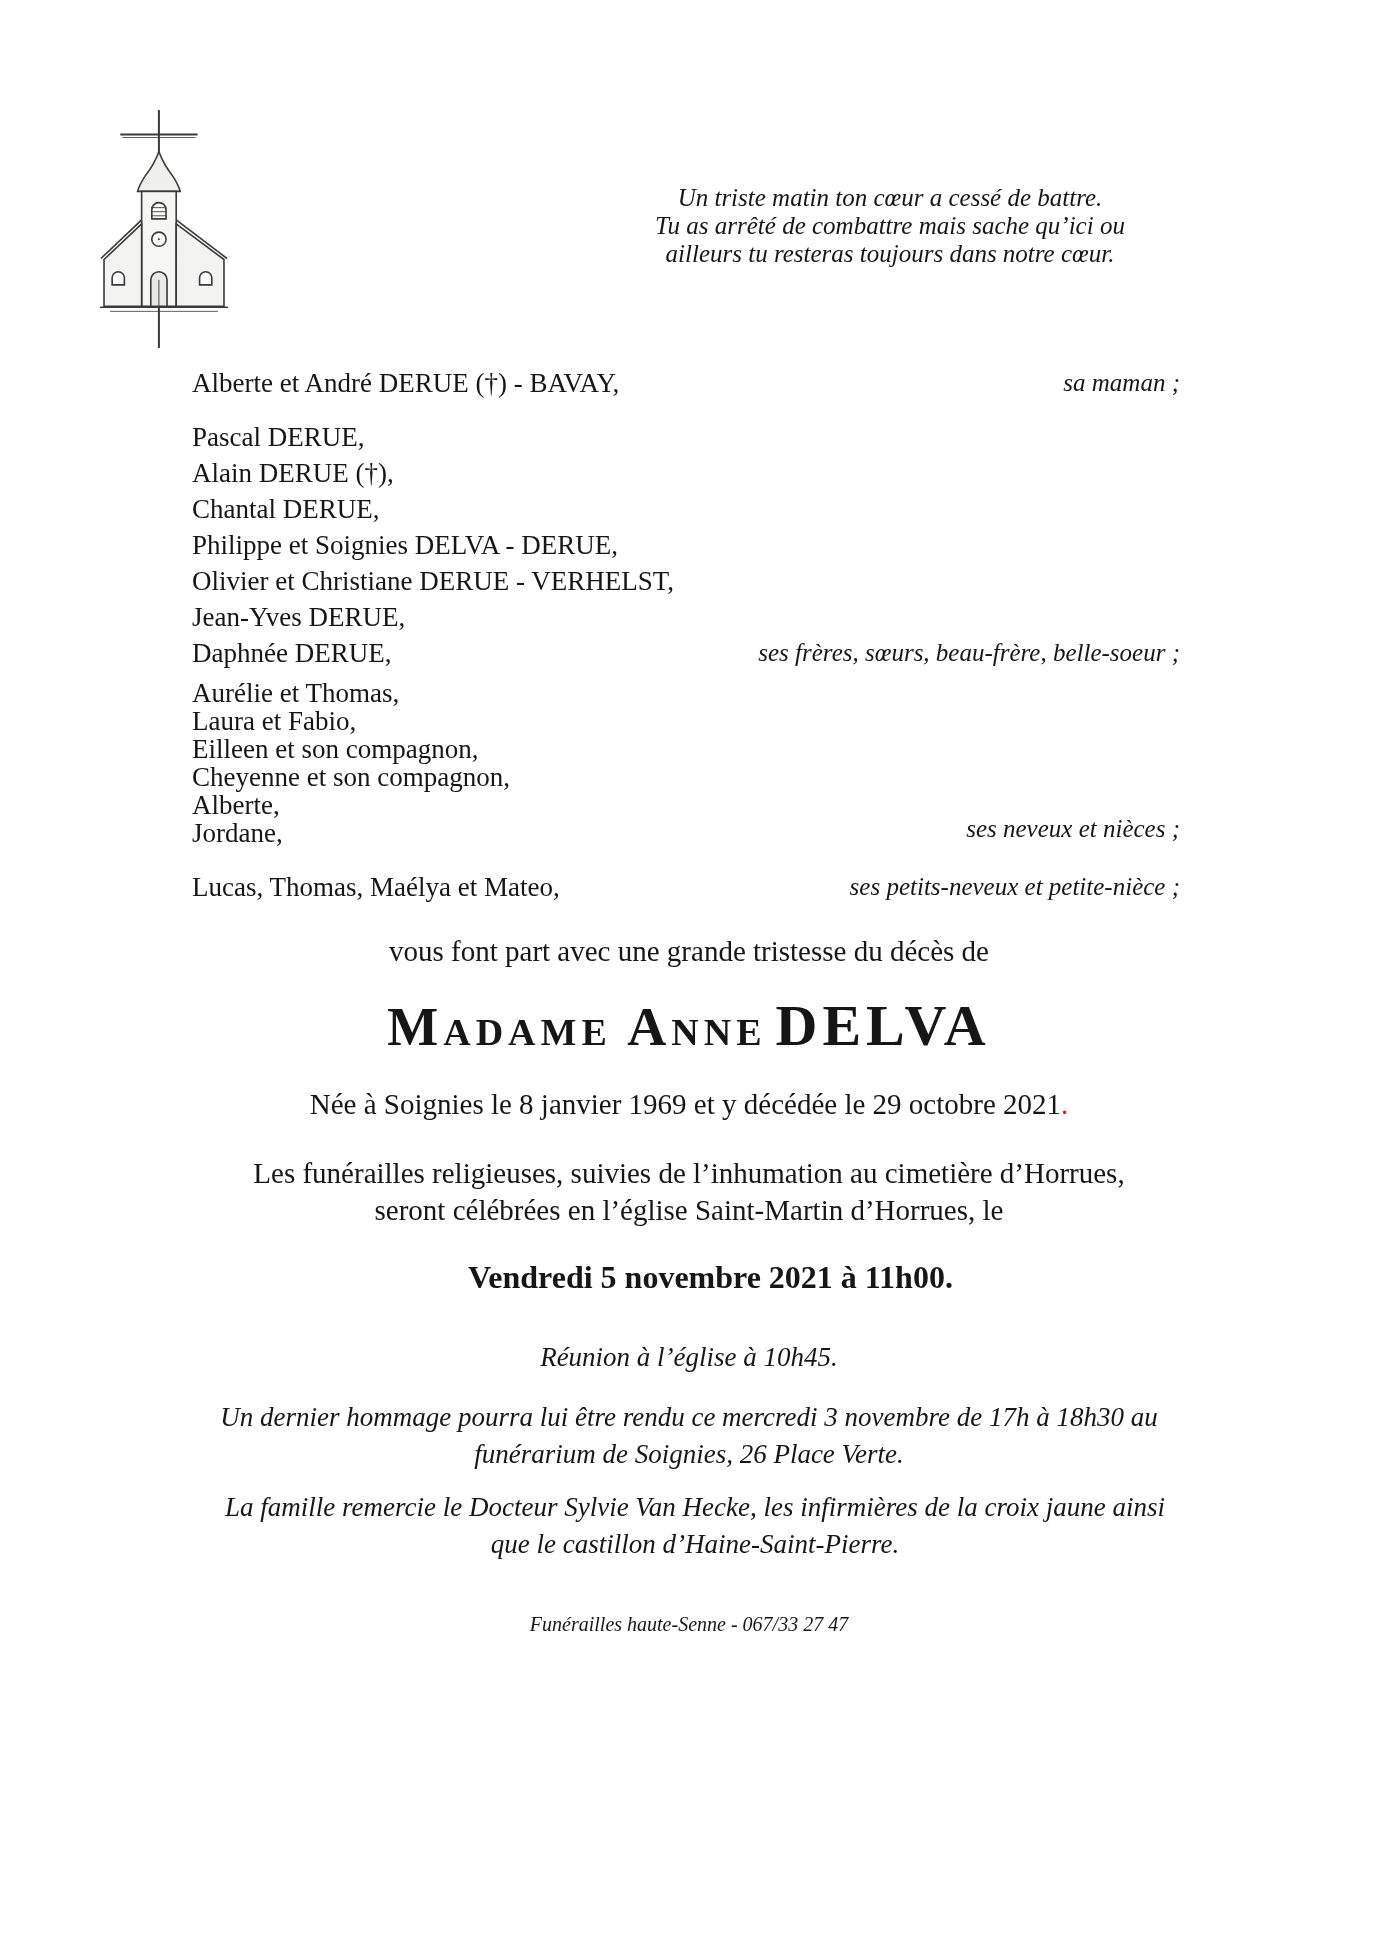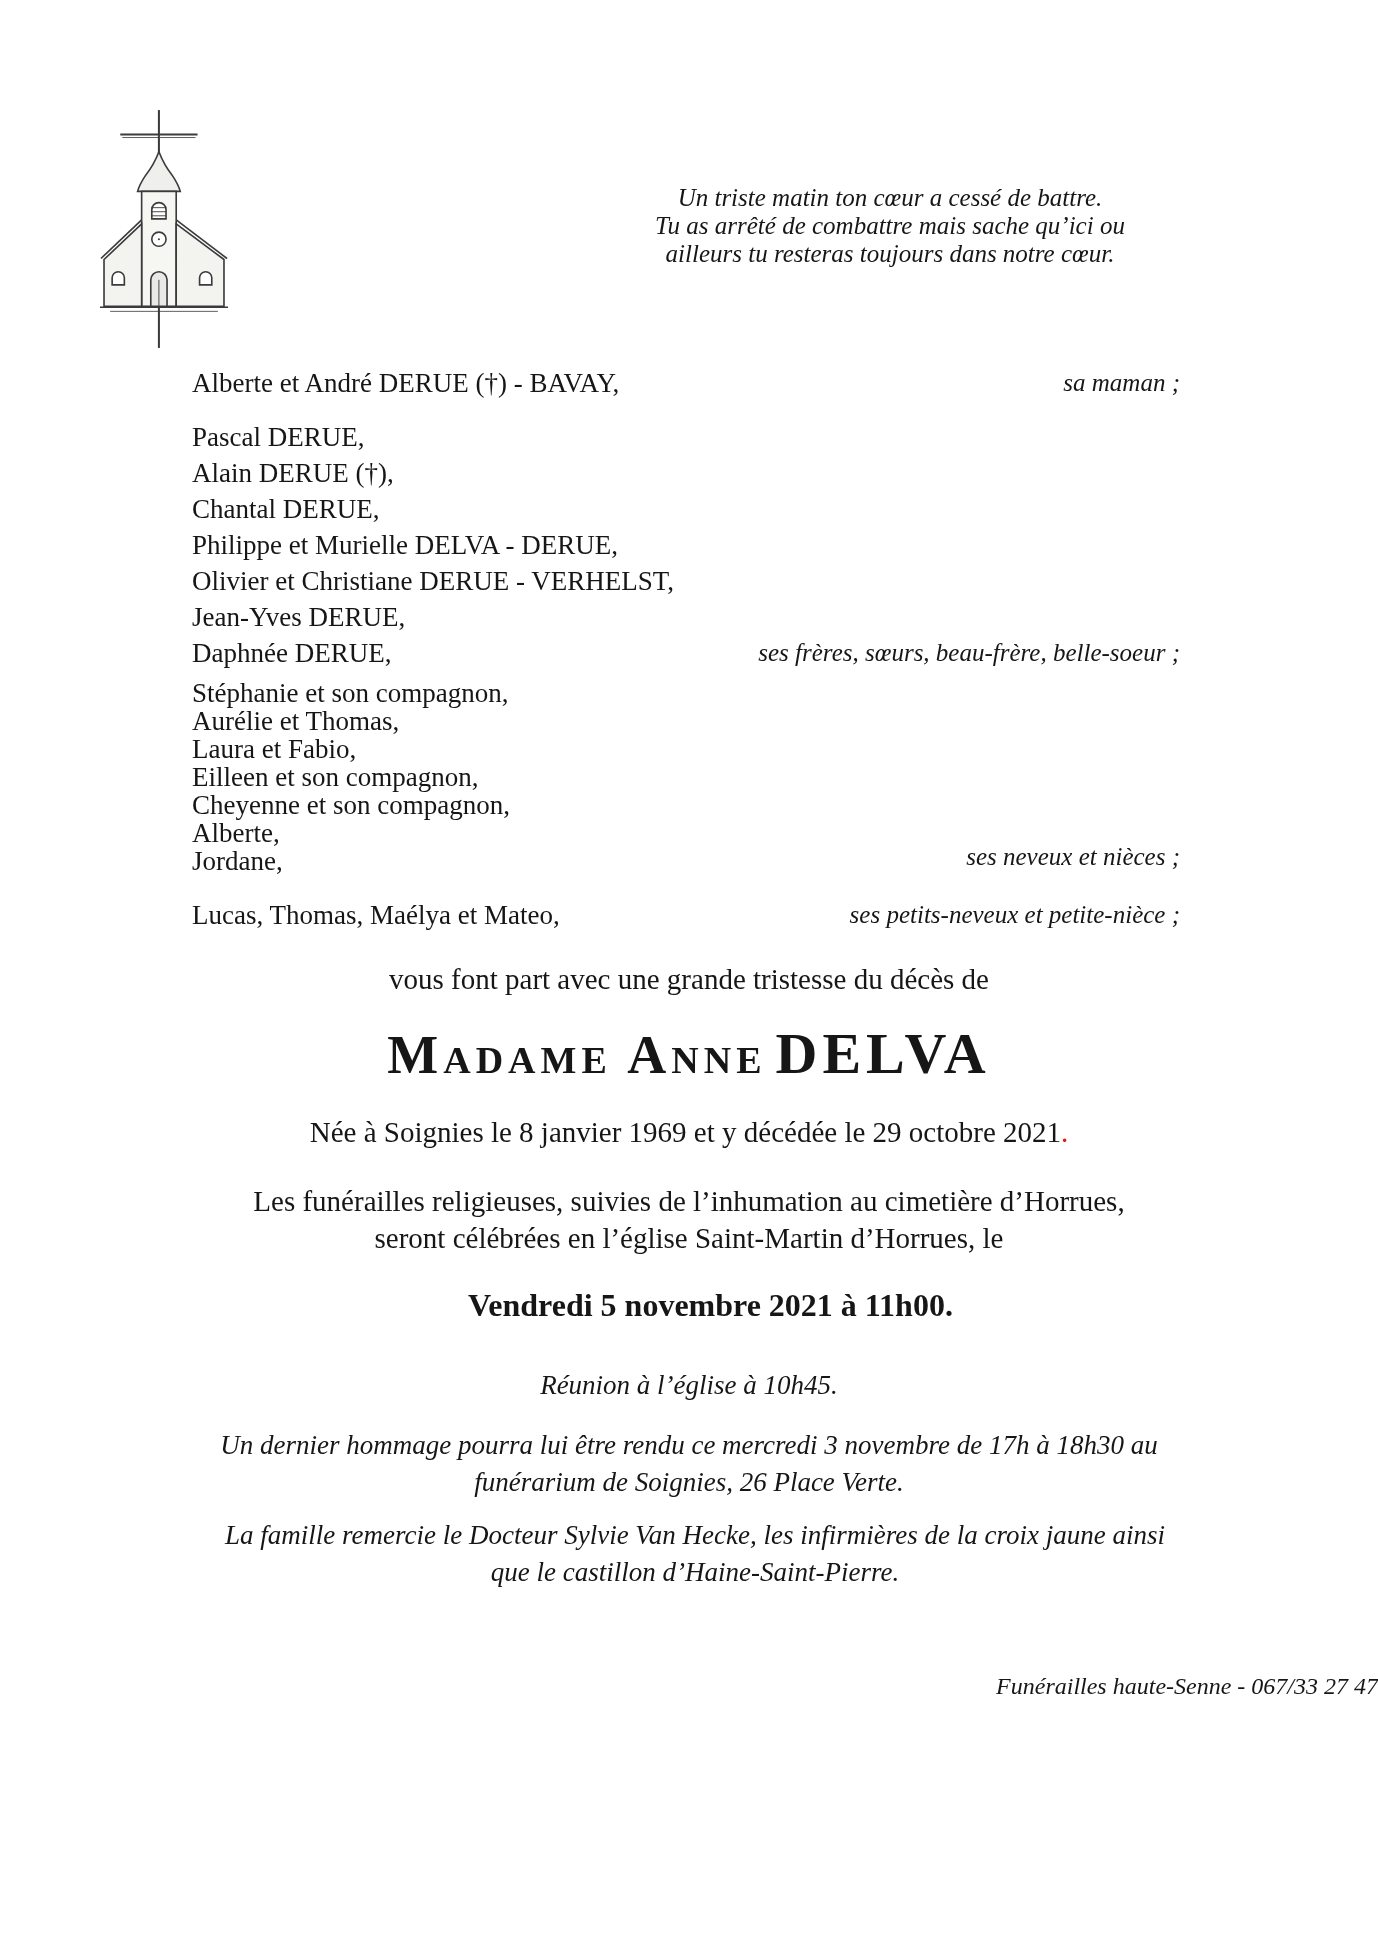--- a/index.html
+++ b/index.html
@@ -39,21 +39,21 @@
   .deceased{ margin-top:26px; font-weight:600; letter-spacing:5px; line-height:1.1; }
   .deceased .sc{ font-variant:small-caps; font-size:54px; }
   .deceased .surname{ font-size:58px; }
   .dates{ margin-top:30px; font-size:29px; }
   .red{ color:#e01b10; }
   .funeral{ margin-top:34px; font-size:29px; line-height:37px; }
   .date-bold{ margin-top:30px; font-size:32px; font-weight:700;padding-left:43px; }
   .meeting{ margin-top:46px; font-size:27px; font-style:italic; }
   .homage{ margin-top:26px; font-size:27px; font-style:italic; line-height:37px; }
   .thanks{ margin-top:16px; font-size:27px; font-style:italic; line-height:37px;padding-left:12px; }
-  .footer-line{ margin-top:82px; font-size:24px; font-style:italic;text-align:right; }
+  .footer-line{ margin-top:50px; font-size:20px; font-style:italic; }
 </style>
 </head>
 <body>
 
 <div class="page">
 
   <div class="header">
     <svg class="church" viewBox="0 0 130 240" fill="none" stroke="#3b3b3b" stroke-width="1.6">
 
       <line x1="60" y1="4" x2="60" y2="62" stroke-width="2"></line>
@@ -97,29 +97,28 @@
 
     <div class="group g1">
       <div class="name">Alberte et André DERUE (†) - BAVAY,</div>
       <div class="relation">sa maman ;</div>
     </div>
 
     <div class="group g2">
       <div class="name">Pascal DERUE,</div>
       <div class="name">Alain DERUE (†),</div>
       <div class="name">Chantal DERUE,</div>
-      <div class="name">Philippe et Murielle DELVA - DERUE,</div>
+      <div class="name">Philippe et Soignies DELVA - DERUE,</div>
       <div class="name">Olivier et Christiane DERUE - VERHELST,</div>
       <div class="name">Jean-Yves DERUE,</div>
       <div class="name">Daphnée DERUE,</div>
       <div class="relation">ses frères, sœurs, beau-frère, belle-soeur ;</div>
     </div>
 
     <div class="group g3">
-      <div class="name">Stéphanie et son compagnon,</div>
       <div class="name">Aurélie et Thomas,</div>
       <div class="name">Laura et Fabio,</div>
       <div class="name">Eilleen et son compagnon,</div>
       <div class="name">Cheyenne et son compagnon,</div>
       <div class="name">Alberte,</div>
       <div class="name">Jordane,</div>
       <div class="relation">ses neveux et nièces ;</div>
     </div>
 
     <div class="group g4">

